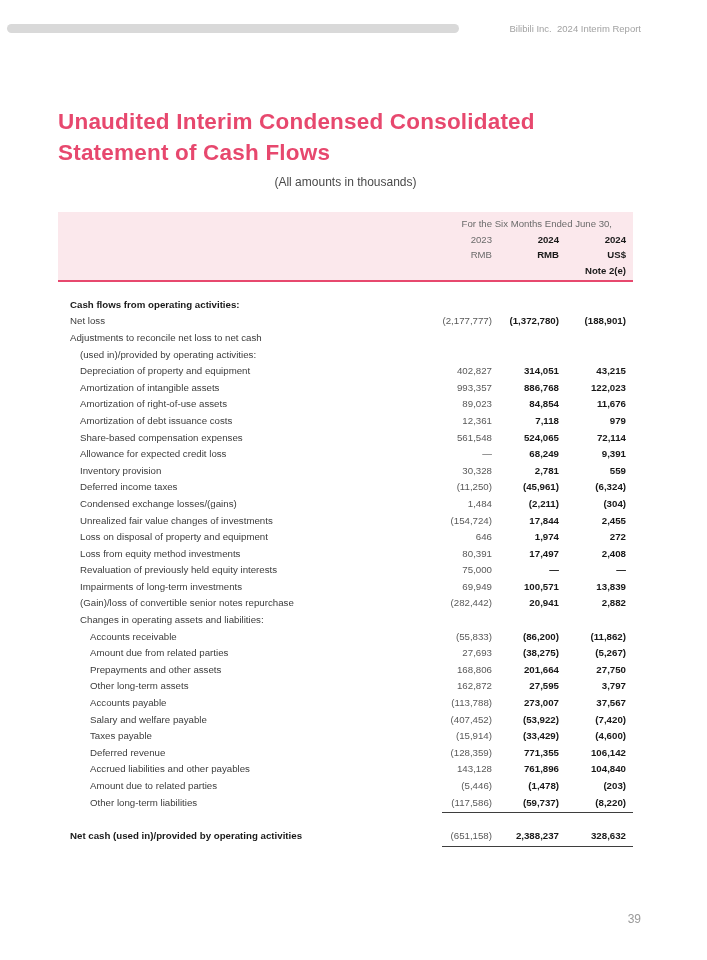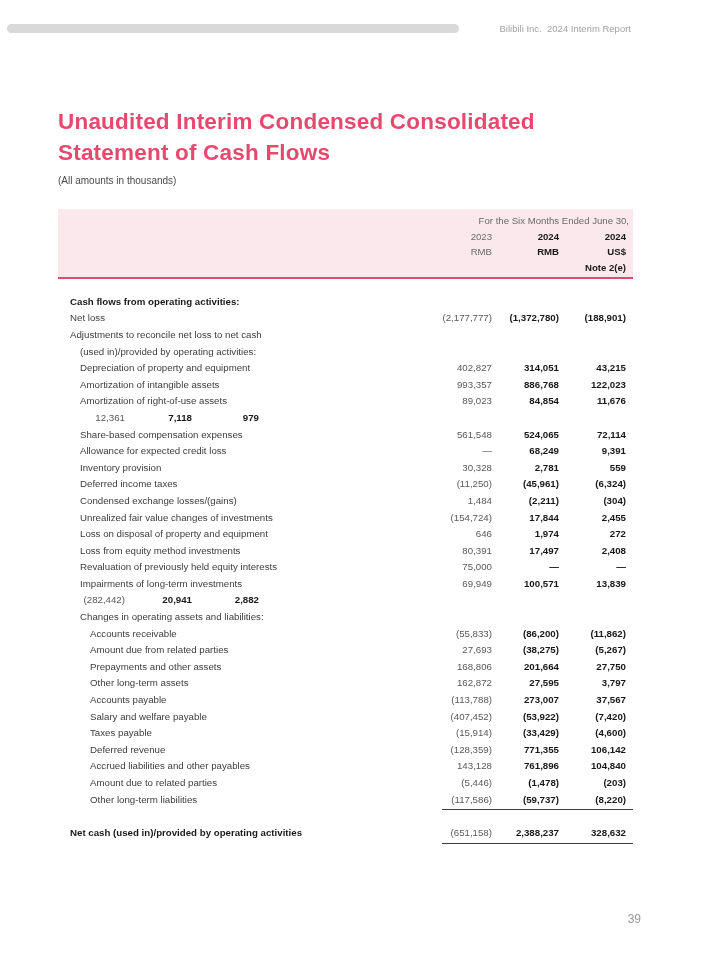--- a/index.html
+++ b/index.html
@@ -13,46 +13,46 @@
   }
   .page { position: absolute; inset: 0; overflow: hidden; }
 
   .top-bar {
     position: absolute; left: 7px; top: 24px;
     width: 452px; height: 9px;
     background: var(--bar-gray, #d9d9d9);
     border-radius: 5px;
   }
   .doc-header {
-    position: absolute; top: 23px; right: 76px;
+    position: absolute; top: 23px; right: 66px;
     font-size: 9.5px; color: #a2a2a2;
     white-space: pre;
   }
 
   .content { position: absolute; left: 58px; top: 0; width: 575px; }
 
   .title {
     margin: 106px 0 0 0;
     max-width: 572px;
     font-size: 22.5px; line-height: 31px;
     font-weight: bold;
     color: var(--accent, #e7486e);
     letter-spacing: 0.2px;
   }
-  .subtitle { margin-top: 7px; font-size: 10px; color: #4a4a4a; }
+  .subtitle { margin-top: 7px; font-size: 12px; color: #4a4a4a; text-align: center; }
 
   
   .thead {
     margin-top: 23px;
     background: var(--header-bg, #fbe8ec);
     border-bottom: 2px solid var(--accent, #e7486e);
     padding: 4px 0 2px 0;
   }
   .hline { height: 15.5px; display: flex; align-items: center; font-size: 9.6px; }
-  .hline.period { display: block; line-height: 15.5px; text-align: right; padding-right: 4px; color: #6b6b6b; }
+  .hline.period { display: block; line-height: 15.5px; text-align: right; padding-right: 21px; color: #6b6b6b; }
   .lbl { flex: 1 1 auto; min-width: 0; }
   .val { flex: 0 0 67px; width: 67px; text-align: right; }
   .hline .val { color: #6b6b6b; }
   .hline { padding-right: 7px; }
   .strong { font-weight: bold; color: #1a1a1a !important; }
   .dim { color: #6b6b6b; }
 
   
   .tbody { margin-top: 14px; font-size: 9.7px; }
   .trow { display: flex; align-items: center; height: 16.6px; padding-right: 7px; }
@@ -149,20 +149,21 @@
           <span class="val c1">886,768</span>
           <span class="val c2">122,023</span>
         </div>
         <div class="trow">
           <span class="lbl ind1">Amortization of right-of-use assets</span>
           <span class="val c0">89,023</span>
           <span class="val c1">84,854</span>
           <span class="val c2">11,676</span>
         </div>
         <div class="trow">
+          <span class="lbl ind1">Amortization of debt issuance costs</span>
           <span class="val c0">12,361</span>
           <span class="val c1">7,118</span>
           <span class="val c2">979</span>
         </div>
         <div class="trow">
           <span class="lbl ind1">Share-based compensation expenses</span>
           <span class="val c0">561,548</span>
           <span class="val c1">524,065</span>
           <span class="val c2">72,114</span>
         </div>
@@ -214,20 +215,21 @@
           <span class="val c1">—</span>
           <span class="val c2">—</span>
         </div>
         <div class="trow">
           <span class="lbl ind1">Impairments of long-term investments</span>
           <span class="val c0">69,949</span>
           <span class="val c1">100,571</span>
           <span class="val c2">13,839</span>
         </div>
         <div class="trow">
+          <span class="lbl ind1">(Gain)/loss of convertible senior notes repurchase</span>
           <span class="val c0">(282,442)</span>
           <span class="val c1">20,941</span>
           <span class="val c2">2,882</span>
         </div>
         <div class="trow">
           <span class="lbl ind1">Changes in operating assets and liabilities:</span>
           <span class="val c0"></span>
           <span class="val c1"></span>
           <span class="val c2"></span>
         </div>

